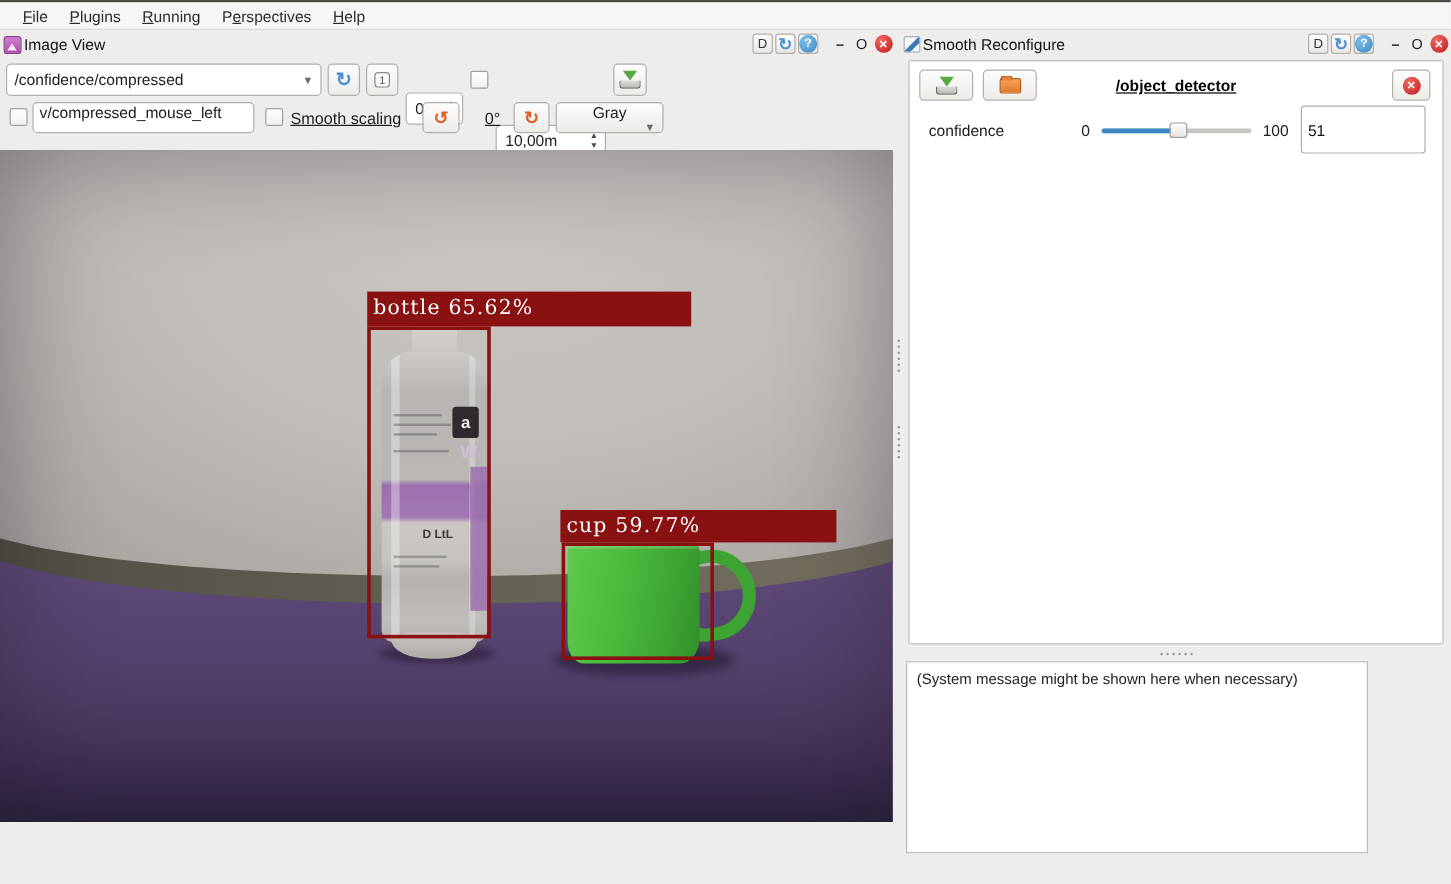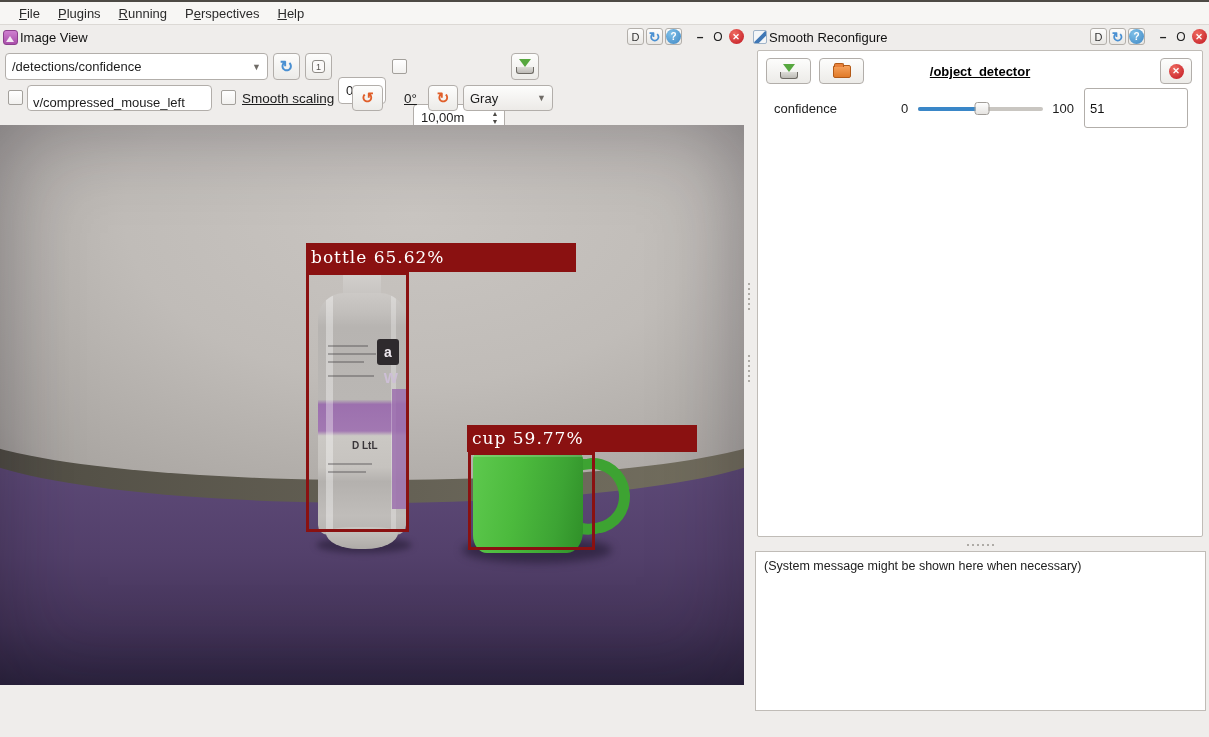--- a/index.html
+++ b/index.html
@@ -52,21 +52,21 @@
   .combo .caret { margin-left:auto; color:#6f6b66; font-size:9px; }
   .combo.btnlike { background:linear-gradient(#fdfdfc,#eceae7); }
   .spin { border:1px solid #b2aeaa; border-radius:4px; background:#fff;
     display:flex; align-items:center; padding:0 0 0 7px; position:relative; }
   .spin .arrows { position:absolute; right:3px; top:1px; bottom:1px; width:12px;
     display:flex; flex-direction:column; justify-content:center; gap:2px; }
   .spin .arrows span { font-size:7px; line-height:6px; color:#4c4a46; text-align:center; }
   .checkbox { width:15px; height:15px; border:1px solid #a3a09b; border-radius:2px;
     background:linear-gradient(#fff,#f2f1ef); }
   .tfield { border:1px solid #b2aeaa; border-radius:4px; background:#fff;
-    display:flex; align-items:flex-end; padding:0 5px; }
+    display:flex; align-items:flex-start; padding:0 5px; }
   .rot-icon { font-size:15px; font-weight:bold; color:#e05f2a; }
   .blue-rot { font-size:16px; font-weight:bold; color:#4a90d2; }
   .lbl { display:flex; align-items:center;text-decoration:underline; }
 
   
   .save-ic { position:relative; width:18px; height:15px; }
   .save-ic .tray { position:absolute; left:0; right:0; bottom:0; height:7px;
     border:1px solid #6d6a64; border-top:none; border-radius:0 0 3px 3px; background:linear-gradient(#dddcd8,#bdbbb6); }
   .save-ic .arr { position:absolute; left:50%; top:0; transform:translateX(-50%);
     width:0; height:0; border-style:solid; border-width:8px 6px 0 6px;
@@ -135,21 +135,21 @@
   .dr-node-label { font-weight:bold; text-decoration:underline; color:#000; }
   .dr-close-btn { position:absolute; right:10px; top:7px; width:32px; height:26px; }
   .slider { position:relative; height:14px; }
   .slider .track { position:absolute; left:0; right:0; top:6px; height:4px; background:#c9c6c1; border-radius:2px; }
   .slider .fill { position:absolute; left:0; top:6px; height:4px; background:#3a87c8; border-radius:2px; }
   .slider .handle { position:absolute; top:1px; width:15px; height:13px; border:1px solid #a19d98;
     border-radius:3px; background:linear-gradient(#fefefe,#e6e4e1); transform:translateX(-50%); }
   .dr-input { border:1px solid #b2aeaa; border-radius:3px; background:#fff; padding:0 5px;
     font-family:"Liberation Sans", sans-serif; font-size:13px; color:#111; }
 
-  .sys-box { left:755px; top:551px; width:451px; height:160px; background:#fff;
+  .sys-box { left:755px; top:551px; width:385px; height:160px; background:#fff;
     border:1px solid #c0bcb7; padding:7px 8px; font-size:12.5px; color:#222; }
 </style>
 </head>
 <body>
 
 <div class="abs win-top-edge"></div>
 
 <div class="abs menu-bar" id="menu-bar">
     <div class="menu-item"><u>F</u>ile</div>
     <div class="menu-item"><u>P</u>lugins</div>
@@ -172,21 +172,21 @@
         </span>
       <span class="tb-glyph min-glyph" style="margin-left:8px;">–</span>
       <span class="tb-glyph float-glyph">O</span>
       <span class="tb-glyph">
           <span class="close-icon">✕</span>
         </span>
     </span>
   </div>
 
   <div class="abs combo" style="left:5px;top:28px;width:263px;height:27px;">
-    <span>/detections/confidence</span>
+    <span>/confidence/compressed</span>
     <span class="caret">▼</span>
   </div>
   <div class="abs btn" style="left:273px;top:28px;width:27px;height:27px;">
     <span class="blue-rot">↻</span>
   </div>
   <div class="abs btn" style="left:305px;top:28px;width:27px;height:27px;">
     <span class="one-ic">1</span>
   </div>
   <div class="abs spin" style="left:338px;top:28px;width:48px;height:27px;">
     <span>0</span>
@@ -216,21 +216,21 @@
   </div>
   <div class="abs checkbox" style="left:221px;top:65px;"></div>
   <div class="abs lbl" style="left:242px;top:60px;height:26px;font-size:13.5px;">Smooth scaling</div>
   <div class="abs btn" style="left:352px;top:60px;width:31px;height:26px;">
     <span class="rot-icon">↺</span>
   </div>
   <div class="abs lbl" style="left:404px;top:60px;height:26px;font-size:13.5px;">0°</div>
   <div class="abs btn" style="left:428px;top:60px;width:30px;height:26px;">
     <span class="rot-icon">↻</span>
   </div>
-  <div class="abs combo btnlike" style="left:463px;top:60px;width:90px;height:26px;">
+  <div class="abs combo btnlike" style="left:463px;top:60px;width:90px;height:26px;flex-direction:column;">
     <span>Gray</span>
     <span class="caret">▼</span>
   </div>
 
   <div class="abs scene" style="top:100px;">
     <div class="band"></div>
     <div class="wall"></div>
 
     <div class="bottle-shadow"></div>
     <div class="bottle-neck"></div>

